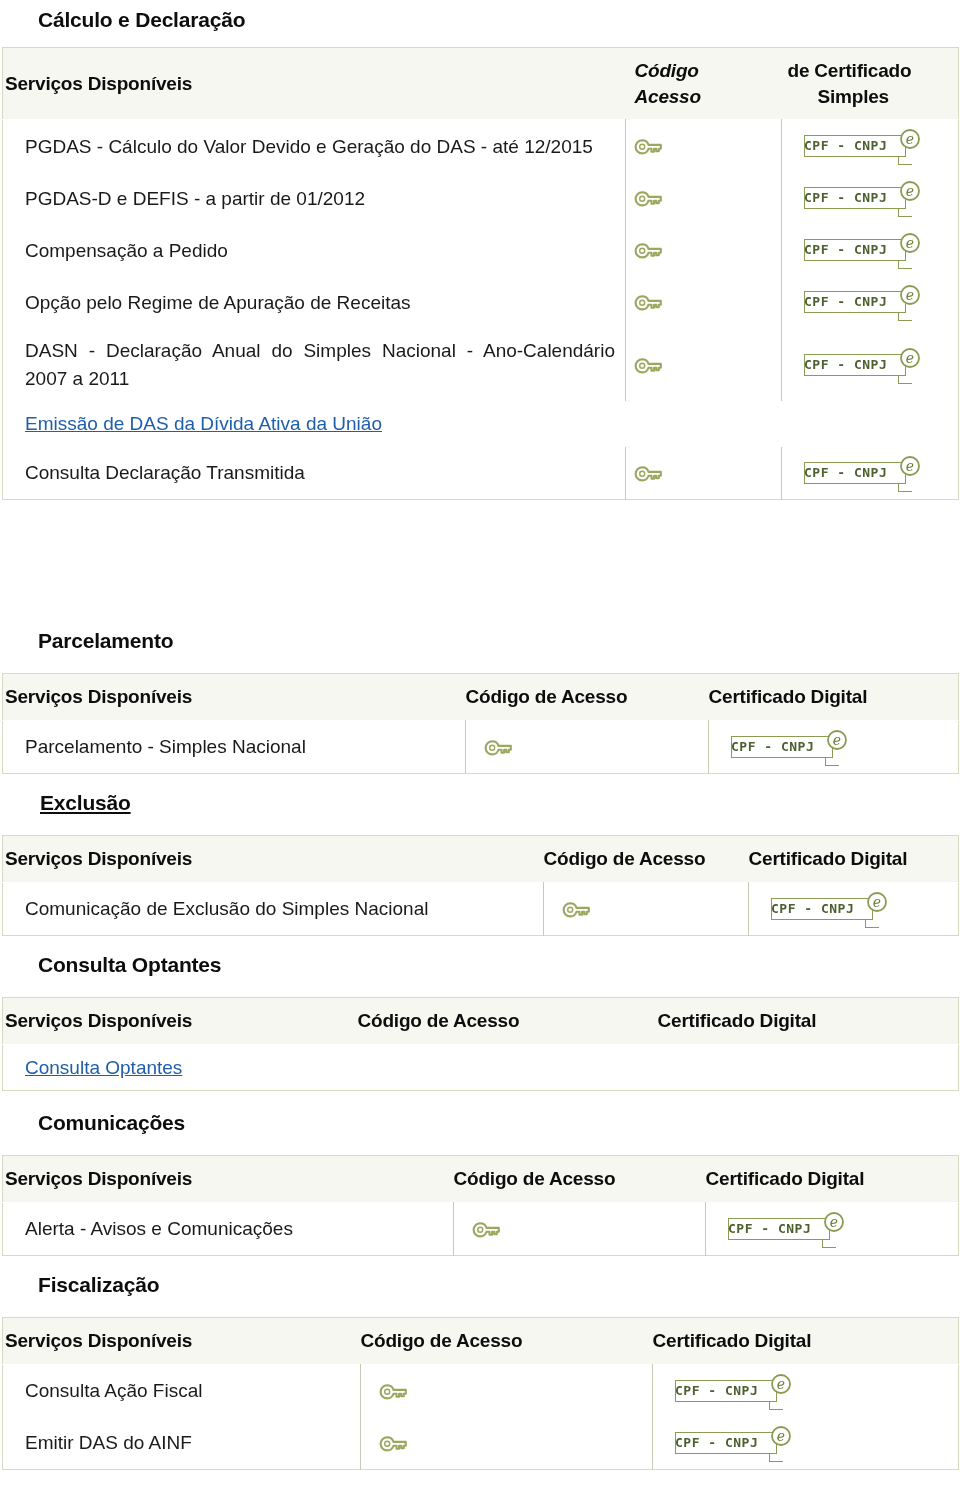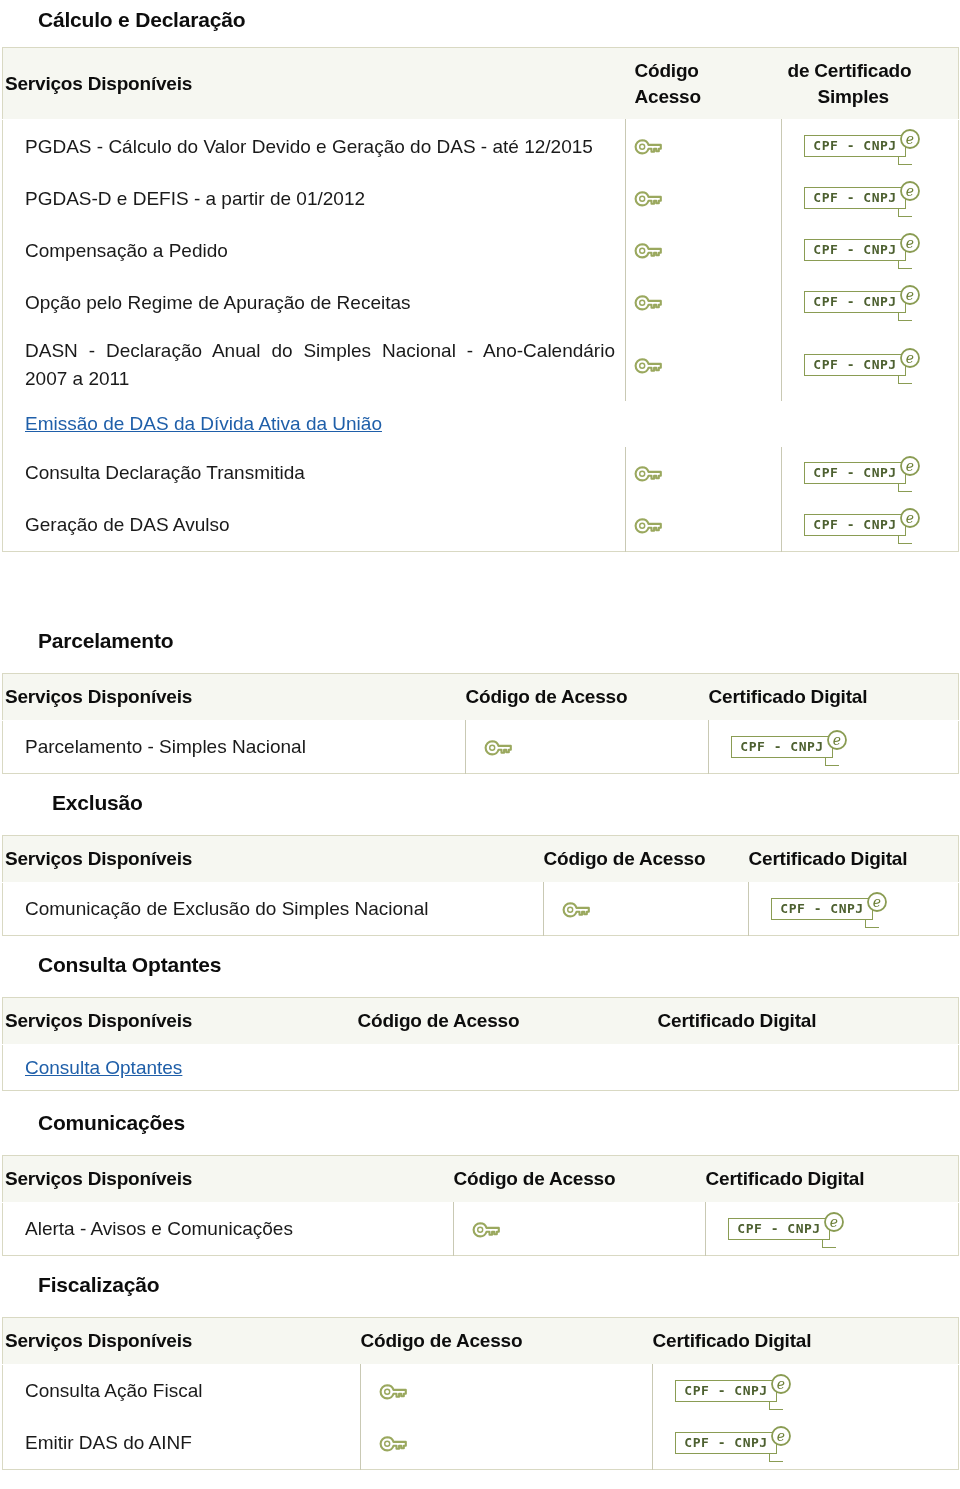--- a/index.html
+++ b/index.html
@@ -109,21 +109,21 @@
     box-sizing: border-box;
     background: #ffffff;
   }
   .cert-badge .box-txt {
     position: absolute;
     left: 0;
     top: 6px;
     width: 102px;
     height: 22px;
     line-height: 21px;
-    text-align: center;
+    text-align: left;
     font-family: "DejaVu Sans Mono", monospace;
     font-size: 13px;
     font-weight: bold;
     color: #4d6030;
     letter-spacing: 0.5px;
   }
   .cert-badge .tail {
     position: absolute;
     left: 94px;
     top: 27px;
@@ -152,21 +152,21 @@
     <colgroup>
         <col style="width:623px">
         <col style="width:156px">
         <col style="width:177px">
       </colgroup>
     <thead>
       <tr>
         <th style="padding-left:2px;">
           <span>Serviços Disponíveis</span>
         </th>
-        <th style="padding-left:9px;">
+        <th style="padding-left:9px;font-style:italic;">
           <div>Código</div>
           <div>Acesso</div>
         </th>
         <th style="padding-left:6px;">
           <div>de Certificado</div>
           <div style="padding-left:30px;">Simples</div>
         </th>
       </tr>
     </thead>
     <tbody>
@@ -234,31 +234,20 @@
           <td class="name"><span>Consulta Declaração Transmitida</span></td>
           <td class="icon-cell vl"><span class="key-icon"><svg viewBox="0 0 30 20" width="30" height="20" aria-hidden="true">
                 <path d="M8.2 3.2a6.6 6.6 0 1 0 0 13.2 6.6 6.6 0 0 0 6.3-4.6h3.0v3.0h2.6v-3.0h2.2v2.4h2.5v-2.4h2.0v-3.9h-12.3a6.6 6.6 0 0 0-6.3-4.7z" fill="none" stroke="#9aa85e" stroke-width="2.1" stroke-linejoin="round"></path>
                 <circle cx="8.2" cy="9.8" r="2.5" fill="#ffffff" stroke="#9aa85e" stroke-width="1.4"></circle>
               </svg></span></td>
           <td class="icon-cell vl" style="padding-left: 22px;"><span class="cert-badge"><span class="box"></span><span class="box-txt">CPF - CNPJ</span><span class="tail"></span><span class="ecircle"><svg viewBox="0 0 22 22" width="22" height="22" aria-hidden="true">
                   <circle cx="11" cy="11" r="9" fill="#ffffff" stroke="#8a9c53" stroke-width="1.8"></circle>
                   <text x="11" y="16.2" text-anchor="middle" font-family="DejaVu Serif, serif" font-size="14" font-style="italic" fill="#6d8038">e</text>
                 </svg></span></span></td>
         </tr>
-        <tr>
-          <td class="name"><span>Geração de DAS Avulso</span></td>
-          <td class="icon-cell vl"><span class="key-icon"><svg viewBox="0 0 30 20" width="30" height="20" aria-hidden="true">
-                <path d="M8.2 3.2a6.6 6.6 0 1 0 0 13.2 6.6 6.6 0 0 0 6.3-4.6h3.0v3.0h2.6v-3.0h2.2v2.4h2.5v-2.4h2.0v-3.9h-12.3a6.6 6.6 0 0 0-6.3-4.7z" fill="none" stroke="#9aa85e" stroke-width="2.1" stroke-linejoin="round"></path>
-                <circle cx="8.2" cy="9.8" r="2.5" fill="#ffffff" stroke="#9aa85e" stroke-width="1.4"></circle>
-              </svg></span></td>
-          <td class="icon-cell vl" style="padding-left: 22px;"><span class="cert-badge"><span class="box"></span><span class="box-txt">CPF - CNPJ</span><span class="tail"></span><span class="ecircle"><svg viewBox="0 0 22 22" width="22" height="22" aria-hidden="true">
-                  <circle cx="11" cy="11" r="9" fill="#ffffff" stroke="#8a9c53" stroke-width="1.8"></circle>
-                  <text x="11" y="16.2" text-anchor="middle" font-family="DejaVu Serif, serif" font-size="14" font-style="italic" fill="#6d8038">e</text>
-                </svg></span></span></td>
-        </tr>
       </tbody>
   </table>
 
   <div class="section-title" style="position:absolute;left:2px;top:629px;">Parcelamento</div>
 
   <table class="svc" style="position:absolute;left:2px;top:673px;width:956px;">
     <colgroup>
         <col style="width:463px">
         <col style="width:243px">
         <col style="width:250px">
@@ -278,21 +267,21 @@
                 <circle cx="8.2" cy="9.8" r="2.5" fill="#ffffff" stroke="#9aa85e" stroke-width="1.4"></circle>
               </svg></span></td>
           <td class="icon-cell vl" style="padding-left: 22px;"><span class="cert-badge"><span class="box"></span><span class="box-txt">CPF - CNPJ</span><span class="tail"></span><span class="ecircle"><svg viewBox="0 0 22 22" width="22" height="22" aria-hidden="true">
                   <circle cx="11" cy="11" r="9" fill="#ffffff" stroke="#8a9c53" stroke-width="1.8"></circle>
                   <text x="11" y="16.2" text-anchor="middle" font-family="DejaVu Serif, serif" font-size="14" font-style="italic" fill="#6d8038">e</text>
                 </svg></span></span></td>
         </tr>
       </tbody>
   </table>
 
-  <div class="section-title" style="position:absolute;left:16px;top:791px;">Exclusão</div>
+  <div class="section-title" style="position:absolute;left:4px;top:791px;text-decoration:underline;">Exclusão</div>
 
   <table class="svc" style="position:absolute;left:2px;top:835px;width:956px;">
     <colgroup>
         <col style="width:541px">
         <col style="width:205px">
         <col style="width:210px">
       </colgroup>
     <thead>
       <tr>
         <th style="padding-left:2px;">Serviços Disponíveis</th>

